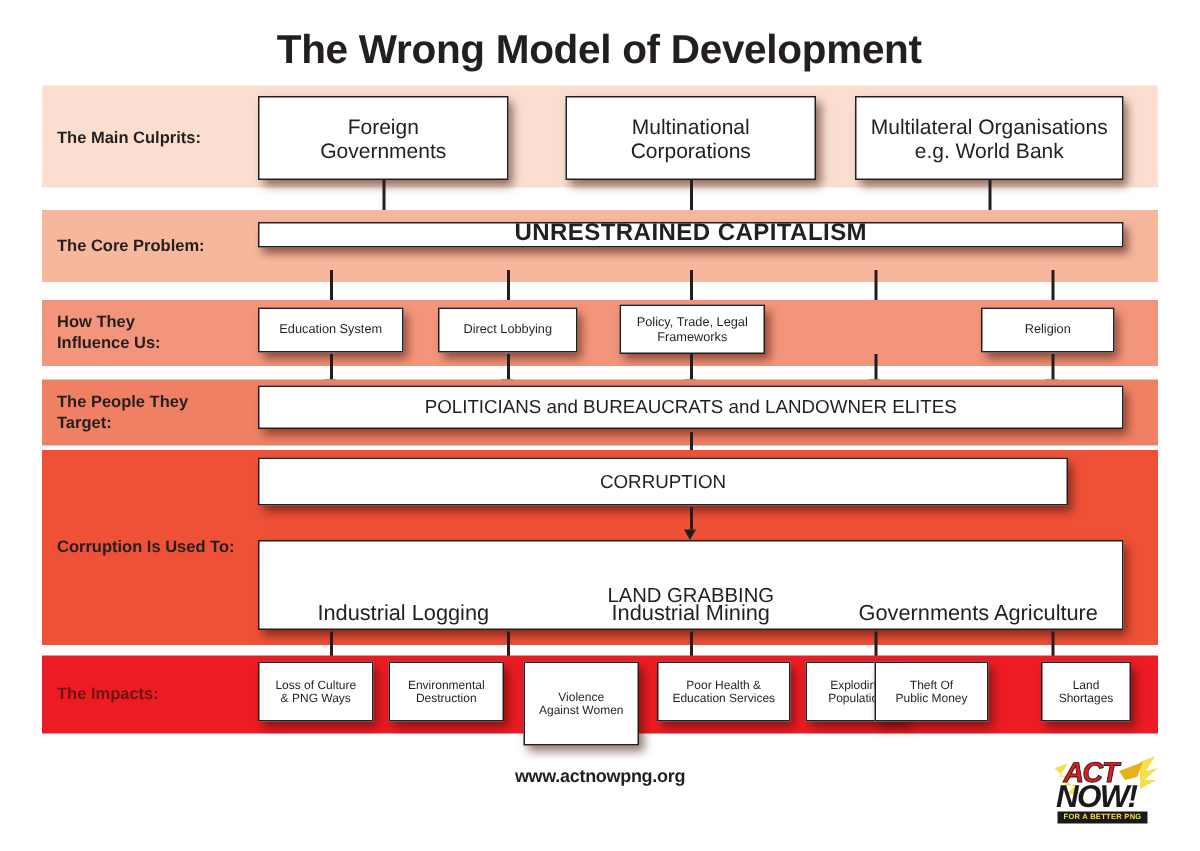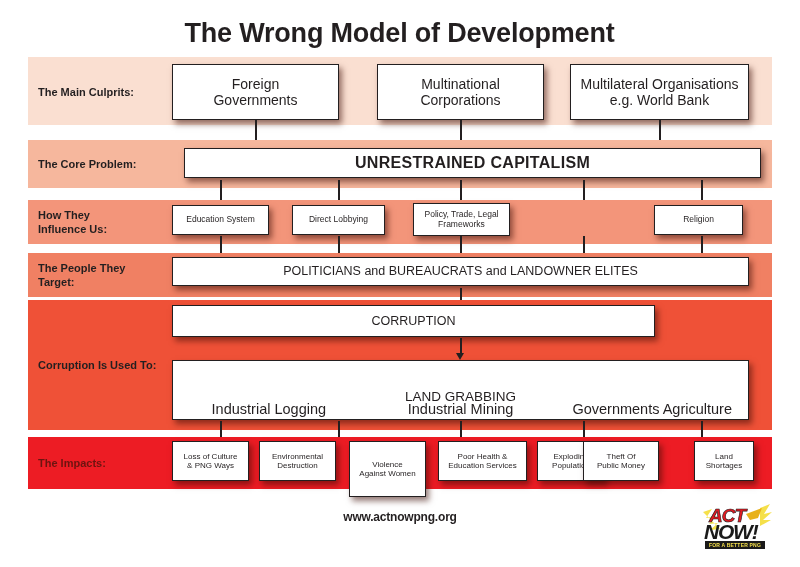--- a/index.html
+++ b/index.html
@@ -213,21 +213,21 @@
       <div class="head" style="top:21px;"></div>
   </div>
   <div class="arrow" style="left:655px;top:120px;height:28px;">
     <div class="shaft" style="height:21px;"></div>
       <div class="head" style="top:21px;"></div>
   </div>
 
   <div class="band" style="top:140px;height:48px;background:#f6b79d;"></div>
   <div class="band-label" style="left:38px;top:157px;width:130px;">The Core Problem:</div>
 
-  <div class="node head" style="left:172px;top:148px;width:577px;height:30px;margin-left:12px;">UNRESTRAINED CAPITALISM</div>
+  <div class="node head" style="left:172px;top:148px;width:577px;height:17px;">UNRESTRAINED CAPITALISM</div>
 
   <div class="arrow" style="left:216px;top:180px;height:28px;">
     <div class="shaft" style="height:21px;"></div>
       <div class="head" style="top:21px;"></div>
   </div>
   <div class="arrow" style="left:334px;top:180px;height:28px;">
     <div class="shaft" style="height:21px;"></div>
       <div class="head" style="top:21px;"></div>
   </div>
   <div class="arrow" style="left:456px;top:180px;height:28px;">
@@ -281,21 +281,21 @@
   <div class="node mid" style="left:172px;top:257px;width:577px;height:29px;">POLITICIANS and BUREAUCRATS and LANDOWNER ELITES</div>
 
   <div class="arrow" style="left:456px;top:288px;height:22px;">
     <div class="shaft" style="height:15px;"></div>
       <div class="head" style="top:15px;"></div>
   </div>
 
   <div class="band" style="top:300px;height:130px;background:#ef5137;"></div>
   <div class="band-label" style="left:38px;top:358px;width:140px;">Corruption Is Used To:</div>
 
-  <div class="node mid" style="left:172px;top:305px;width:483px;height:32px;">CORRUPTION</div>
+  <div class="node mid" style="left:172px;top:305px;width:540px;height:32px;">CORRUPTION</div>
 
   <div class="arrow" style="left:456px;top:338px;height:22px;">
     <div class="shaft" style="height:15px;"></div>
       <div class="head" style="top:15px;"></div>
   </div>
 
   <div class="node lg" style="left:172px;top:360px;width:577px;height:60px;">
     <div class="lg-title">LAND GRABBING</div>
     <div class="lg-row">
       <span>Industrial Logging</span>

